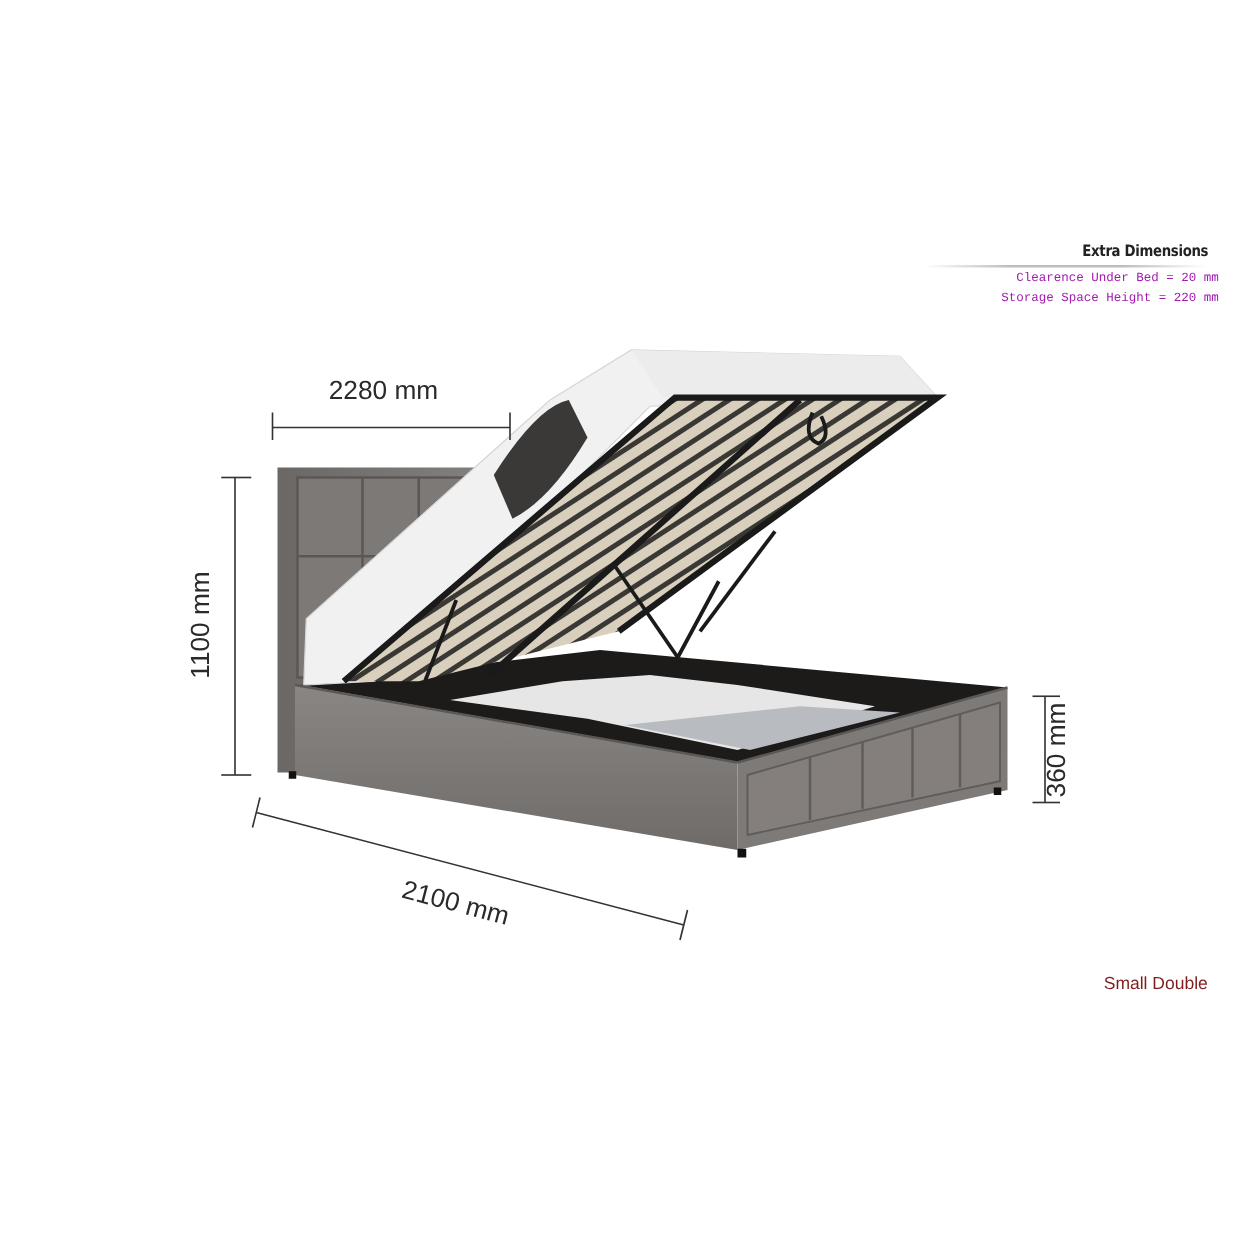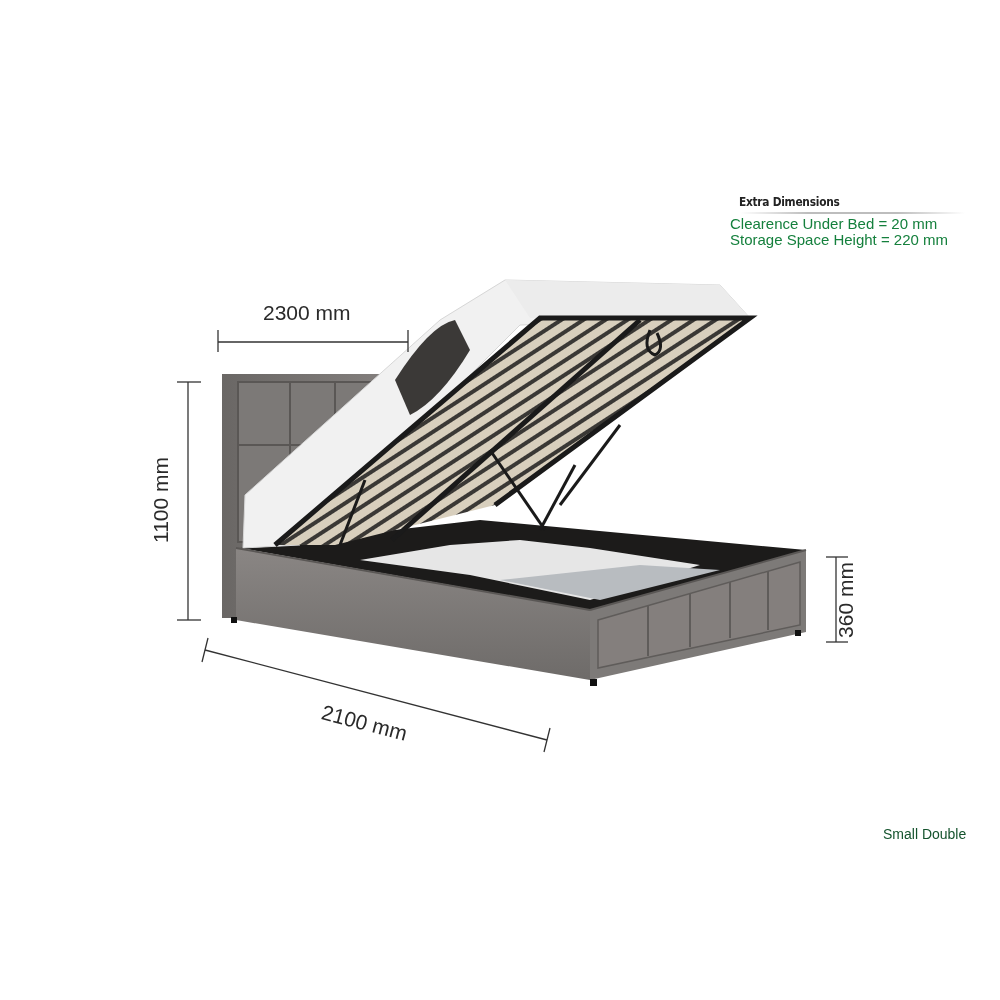--- a/index.html
+++ b/index.html
@@ -1,26 +1,26 @@
 <!DOCTYPE html>
 <html><head>
 <meta charset="utf-8">
 <style>
   html, body { margin:0; padding:0; background:#ffffff; }
   body { width:1000px; height:1000px; position:relative; overflow:hidden;
          font-family:"Liberation Sans", sans-serif; color:#2a2a2a; }
   .abs { position:absolute; }
-  .extra { left:730px; top:192px; width:245px; text-align:left; }
+  .extra { left:730px; top:192px; width:245px; text-align:right; }
   .extra-title { font-family:"DejaVu Sans", sans-serif; font-weight:bold; font-size:12.5px;
                  letter-spacing:-0.3px; color:#222; transform:scaleX(0.85); display:inline-block; }
   .extra-rule { height:2px; margin:2px 10px 2px 10px;
                 background:linear-gradient(90deg, rgba(200,200,200,0), #bdbdbd 30%, #bdbdbd 70%, rgba(200,200,200,0)); }
-  .extra-line { font-size:15px; line-height:16px; color:#15803d; }
+  .extra-line { font-size:10px; line-height:16px; color:#a21caf;font-family:Liberation Mono, monospace; }
   .dim-label { font-size:21px; color:#2a2a2a; white-space:nowrap; }
-  .small-label { font-size:14px; color:#14532d;margin-top:48px; }
+  .small-label { font-size:14px; color:#7f1d1d; }
 </style>
 </head>
 <body>
 
 <div class="abs extra">
   <div class="extra-title">Extra Dimensions</div>
   <div class="extra-rule"></div>
   <div class="extra-line">Clearence Under Bed = 20 mm</div>
   <div class="extra-line">Storage Space Height = 220 mm</div>
 </div>
@@ -111,18 +111,18 @@
     <line x1="826" y1="642" x2="848" y2="642"></line>
   </g>
 
   <g stroke="#333" stroke-width="1.3">
     <line x1="205" y1="650" x2="547" y2="740"></line>
     <line x1="208" y1="638" x2="202" y2="662"></line>
     <line x1="550" y1="728" x2="544" y2="752"></line>
   </g>
 </svg>
 
-<div class="abs dim-label" style="left:263px; top:301px;">2300 mm</div>
+<div class="abs dim-label" style="left:263px; top:301px;">2280 mm</div>
 <div class="abs dim-label" style="left:118px; top:488px; transform:rotate(-90deg); transform-origin:center;">1100 mm</div>
 <div class="abs dim-label" style="left:808px; top:588px; transform:rotate(-90deg); transform-origin:center;">360 mm</div>
 <div class="abs dim-label" style="left:322px; top:700px; transform:rotate(14.7deg); transform-origin:left center;">2100 mm</div>
 
 <div class="abs small-label" style="left:883px; top:778px;">Small Double</div>
 
 </body></html>

